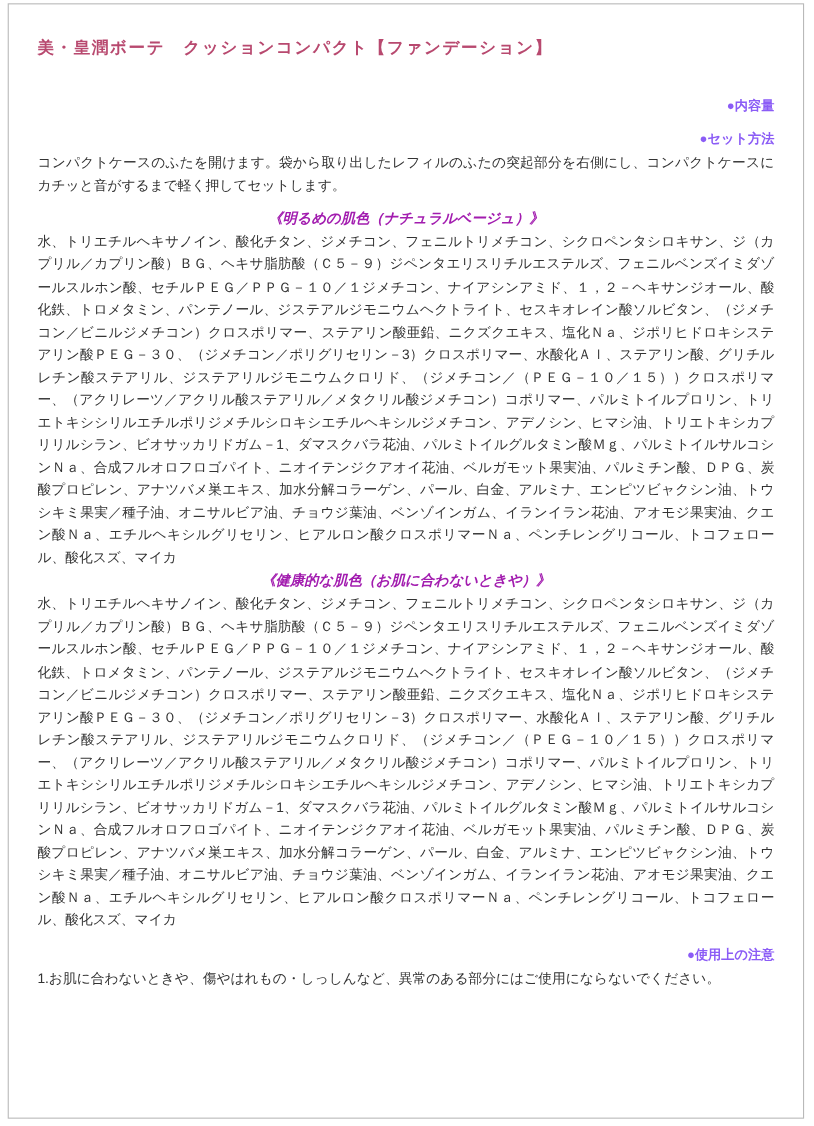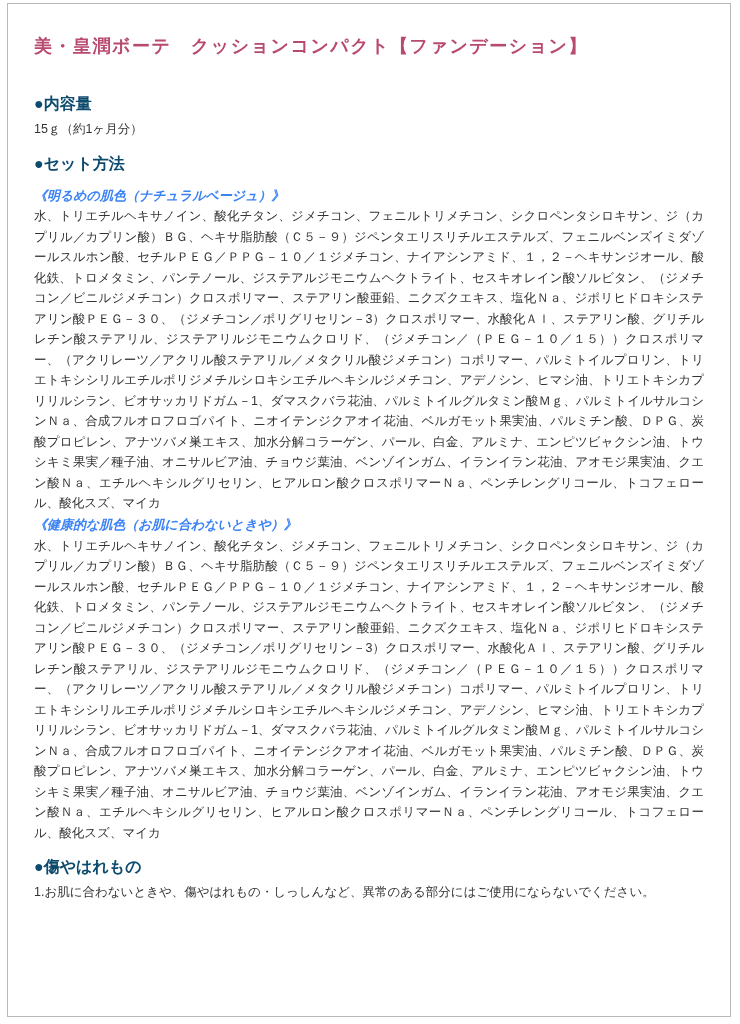--- a/index.html
+++ b/index.html
@@ -14,87 +14,89 @@
     width: 724px;
     min-height: 1014px;
     border: 1px solid #b9b9b9;
     box-sizing: border-box;
     padding: 26px 26px 20px 26px;
     background: #ffffff;
     font-family: "Liberation Sans", sans-serif;
   }
   .title {
     font-family: "Liberation Serif", "DejaVu Serif", serif;
-    font-size: 18px;
+    font-size: 15px;
     font-weight: bold;
     letter-spacing: 1.5px;
     margin: 4px 0 34px 0;
     color: #b8496f;
   }
   .section { margin: 0 0 10px 0; }
   .heading {
-    font-size: 16px;
+    font-size: 12px;
     font-weight: bold;
-    color: #0c4a6e;
+    color: #8b5cf6;
     margin: 12px 0 3px 0;
     line-height: 1.5;
+    text-align: right;
   }
   .body-text {
     font-size: 12.5px;
     color: #333333;
     line-height: 1.64;
     text-align: justify;
   }
   .shade-heading {
     font-size: 13px;
     font-weight: bold;
     font-style: italic;
-    color: #3b82f6;
+    color: #a21caf;
     line-height: 1.6;
     margin-top: 1px;
+    text-align: center;
   }
   .caution-item {
     font-size: 12.5px;
     color: #333333;
     line-height: 1.64;
     text-align: justify;
     white-space: pre-wrap;
   }
 </style>
 </head>
 <body>
 
 <div class="frame">
 
   <h1 class="title">美・皇潤ボーテ　クッションコンパクト【ファンデーション】</h1>
 
   <div class="section">
     <div class="heading">●内容量</div>
-    <div class="body-text">15ｇ（約1ヶ月分）</div>
   </div>
 
   <div class="section">
   </div>
 
   <div class="section">
     <div class="heading">●セット方法</div>
+    <div class="body-text">コンパクトケースのふたを開けます。袋から取り出したレフィルのふたの突起部分を右側にし、コンパクトケースにカチッと音がするまで軽く押してセットします。</div>
   </div>
 
   <div class="section">
 
     <div>
       <div class="shade-heading">《明るめの肌色（ナチュラルベージュ）》</div>
       <div class="body-text">水、トリエチルヘキサノイン、酸化チタン、ジメチコン、フェニルトリメチコン、シクロペンタシロキサン、ジ（カプリル／カプリン酸）ＢＧ、ヘキサ脂肪酸（Ｃ５－９）ジペンタエリスリチルエステルズ、フェニルベンズイミダゾールスルホン酸、セチルＰＥＧ／ＰＰＧ－１０／１ジメチコン、ナイアシンアミド、１，２－ヘキサンジオール、酸化鉄、トロメタミン、パンテノール、ジステアルジモニウムヘクトライト、セスキオレイン酸ソルビタン、（ジメチコン／ビニルジメチコン）クロスポリマー、ステアリン酸亜鉛、ニクズクエキス、塩化Ｎａ、ジポリヒドロキシステアリン酸ＰＥＧ－３０、（ジメチコン／ポリグリセリン－3）クロスポリマー、水酸化Ａｌ、ステアリン酸、グリチルレチン酸ステアリル、ジステアリルジモニウムクロリド、（ジメチコン／（ＰＥＧ－１０／１５））クロスポリマー、（アクリレーツ／アクリル酸ステアリル／メタクリル酸ジメチコン）コポリマー、パルミトイルプロリン、トリエトキシシリルエチルポリジメチルシロキシエチルヘキシルジメチコン、アデノシン、ヒマシ油、トリエトキシカプリリルシラン、ビオサッカリドガム－1、ダマスクバラ花油、パルミトイルグルタミン酸Ｍｇ、パルミトイルサルコシンＮａ、合成フルオロフロゴパイト、ニオイテンジクアオイ花油、ベルガモット果実油、パルミチン酸、ＤＰＧ、炭酸プロピレン、アナツバメ巣エキス、加水分解コラーゲン、パール、白金、アルミナ、エンピツビャクシン油、トウシキミ果実／種子油、オニサルビア油、チョウジ葉油、ベンゾインガム、イランイラン花油、アオモジ果実油、クエン酸Ｎａ、エチルヘキシルグリセリン、ヒアルロン酸クロスポリマーＮａ、ペンチレングリコール、トコフェロール、酸化スズ、マイカ</div>
     </div>
 
     <div>
       <div class="shade-heading">《健康的な肌色（お肌に合わないときや）》</div>
       <div class="body-text">水、トリエチルヘキサノイン、酸化チタン、ジメチコン、フェニルトリメチコン、シクロペンタシロキサン、ジ（カプリル／カプリン酸）ＢＧ、ヘキサ脂肪酸（Ｃ５－９）ジペンタエリスリチルエステルズ、フェニルベンズイミダゾールスルホン酸、セチルＰＥＧ／ＰＰＧ－１０／１ジメチコン、ナイアシンアミド、１，２－ヘキサンジオール、酸化鉄、トロメタミン、パンテノール、ジステアルジモニウムヘクトライト、セスキオレイン酸ソルビタン、（ジメチコン／ビニルジメチコン）クロスポリマー、ステアリン酸亜鉛、ニクズクエキス、塩化Ｎａ、ジポリヒドロキシステアリン酸ＰＥＧ－３０、（ジメチコン／ポリグリセリン－3）クロスポリマー、水酸化Ａｌ、ステアリン酸、グリチルレチン酸ステアリル、ジステアリルジモニウムクロリド、（ジメチコン／（ＰＥＧ－１０／１５））クロスポリマー、（アクリレーツ／アクリル酸ステアリル／メタクリル酸ジメチコン）コポリマー、パルミトイルプロリン、トリエトキシシリルエチルポリジメチルシロキシエチルヘキシルジメチコン、アデノシン、ヒマシ油、トリエトキシカプリリルシラン、ビオサッカリドガム－1、ダマスクバラ花油、パルミトイルグルタミン酸Ｍｇ、パルミトイルサルコシンＮａ、合成フルオロフロゴパイト、ニオイテンジクアオイ花油、ベルガモット果実油、パルミチン酸、ＤＰＧ、炭酸プロピレン、アナツバメ巣エキス、加水分解コラーゲン、パール、白金、アルミナ、エンピツビャクシン油、トウシキミ果実／種子油、オニサルビア油、チョウジ葉油、ベンゾインガム、イランイラン花油、アオモジ果実油、クエン酸Ｎａ、エチルヘキシルグリセリン、ヒアルロン酸クロスポリマーＮａ、ペンチレングリコール、トコフェロール、酸化スズ、マイカ</div>
     </div>
   </div>
 
   <div class="section">
-    <div class="heading">●傷やはれもの</div>
+    <div class="heading">●使用上の注意</div>
     <div class="caution-item">1.お肌に合わないときや、傷やはれもの・しっしんなど、異常のある部分にはご使用にならないでください。</div>
 
   </div>
 
 </div>
 
 </body></html>

